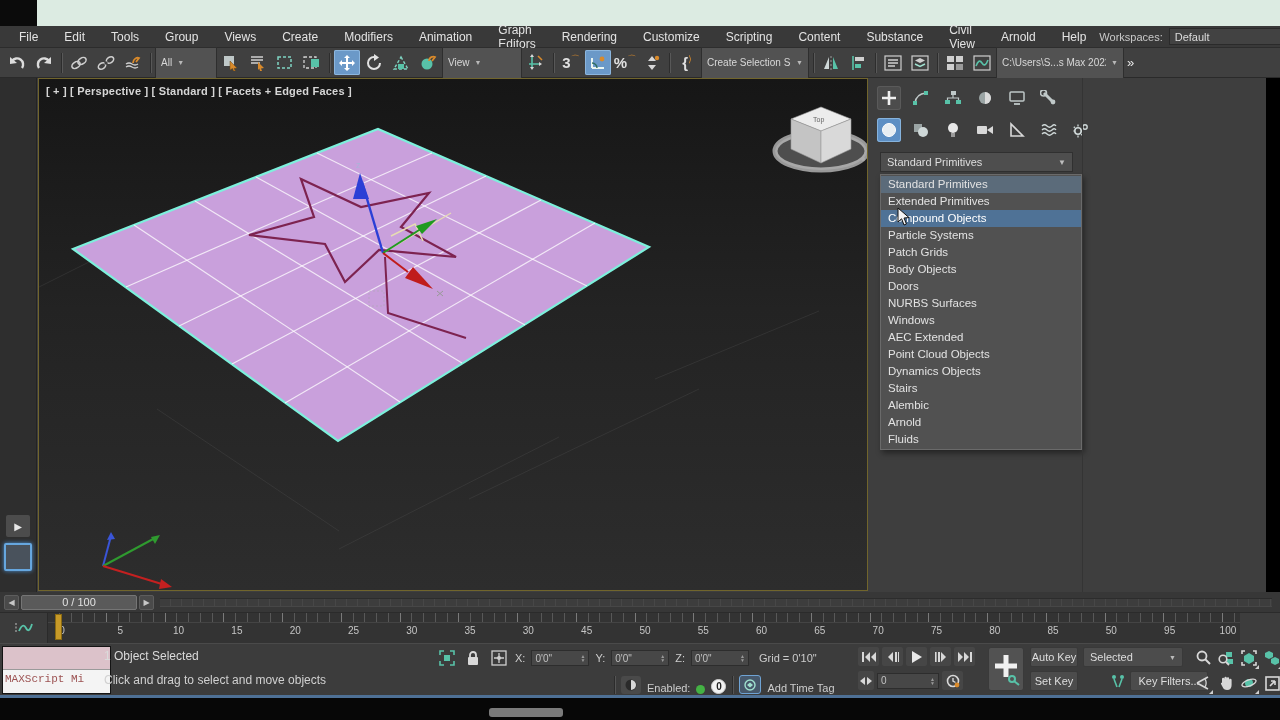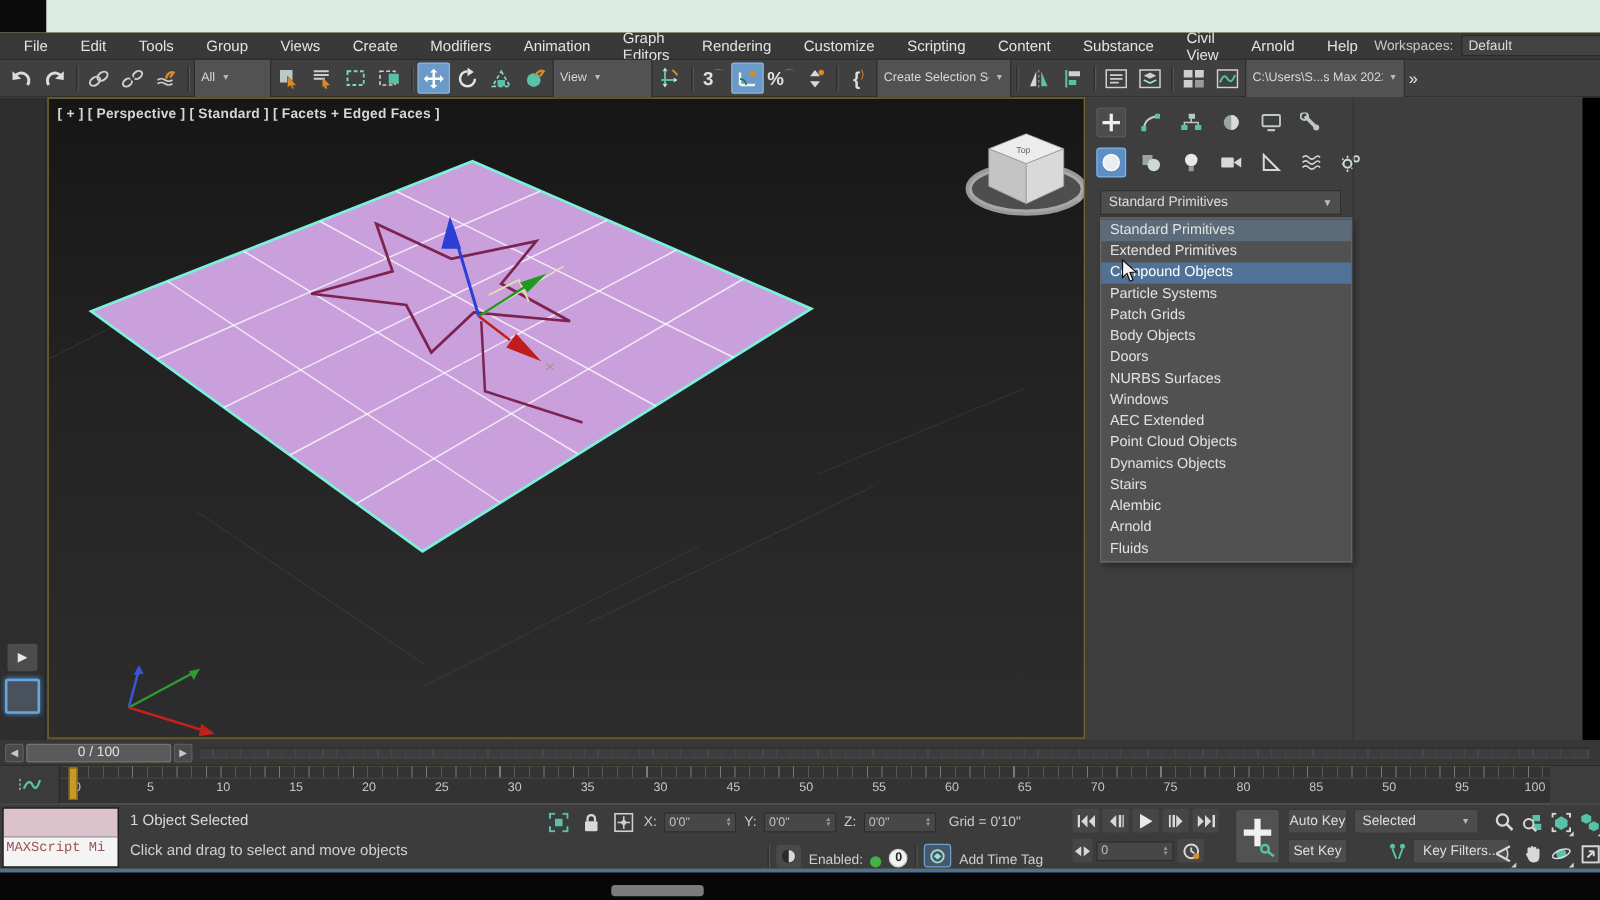--- a/index.html
+++ b/index.html
@@ -1,18 +1,18 @@
 <!DOCTYPE html>
 <html><head>
 <meta charset="utf-8">
 <style>
   html,body{margin:0;padding:0;background:#222;}
   *{box-sizing:border-box;}
   #app{position:relative;width:1280px;height:720px;overflow:hidden;
-       background:#bef264;font-family:"Liberation Sans",sans-serif;color:#ddd;
+       background:#8b5cf6;font-family:"Liberation Sans",sans-serif;color:#ddd;
        -webkit-user-select:none;user-select:none;}
   
   .top-strip{position:absolute;left:0;top:0;width:1280px;height:26px;background:#dcebe2;}
   .corner-box{position:absolute;left:0;top:0;width:37px;height:26px;background:#0b0b0b;}
   
   .menubar{position:absolute;left:0;top:26px;width:1280px;height:22px;background:#393939;
            display:flex;align-items:center;padding:0 6px;border-bottom:1px solid #2c2c2c;}
   .menu-items{display:flex;align-items:center;}
   .menu-items .menu-item{padding:0 13px;font-size:12px;color:#e3e3e3;cursor:default;}
   .workspaces{margin-left:auto;display:flex;align-items:center;gap:6px;}
@@ -82,21 +82,21 @@
        repeating-linear-gradient(90deg,transparent 0 10.75px,#585858 10.75px 11.75px);
       border-bottom:1px solid #444;}
   .ruler-labels{position:absolute;left:52px;top:12px;width:1186px;display:flex;
                 justify-content:space-between;font-size:10px;color:#c6c6c6;}
   .ruler-labels div{width:20px;text-align:center;}
   .marker{position:absolute;left:55px;top:1px;width:7px;height:26px;background:#c79a28;
           border:1px solid #8a6a12;}
   .ruler-end{position:absolute;right:0;top:0;width:40px;height:30px;background:#3d3d3d;}
   
   .statusbar{position:absolute;left:0;top:643px;width:1280px;height:52px;background:#3c3c3c;border-top:1px solid #4a4a4a;}
-  .listener{position:absolute;left:2px;top:2px;width:93px;height:48px;border:1px solid #141414;}
+  .listener{position:absolute;left:2px;top:2px;width:109px;height:48px;border:1px solid #141414;}
   .listener .pink{height:23px;background:#dcc2ca;border-bottom:1px solid #9a9a9a;}
   .listener .white{height:23px;background:#f4f4f4;font-family:"Liberation Mono",monospace;
                    font-size:11px;color:#9c5252;padding:3px 2px 0 2px;white-space:nowrap;overflow:hidden;}
   .stat-line1{position:absolute;left:104px;top:5px;font-size:12px;color:#dadada;}
   .stat-line2{position:absolute;left:104px;top:29px;font-size:12px;color:#d0d0d0;}
   .coordrow{position:absolute;left:437px;top:3px;height:22px;display:flex;align-items:center;gap:6px;}
   .coordrow .axlbl{font-size:11px;color:#cdcdcd;}
   .numfield{width:58px;height:16px;background:#474747;border:1px solid #2d2d2d;display:flex;align-items:center;
             padding:0 3px;font-size:10px;color:#c2c2c2;}
   .numfield .spin{margin-left:auto;display:flex;flex-direction:column;line-height:4px;font-size:5px;color:#9a9a9a;}

